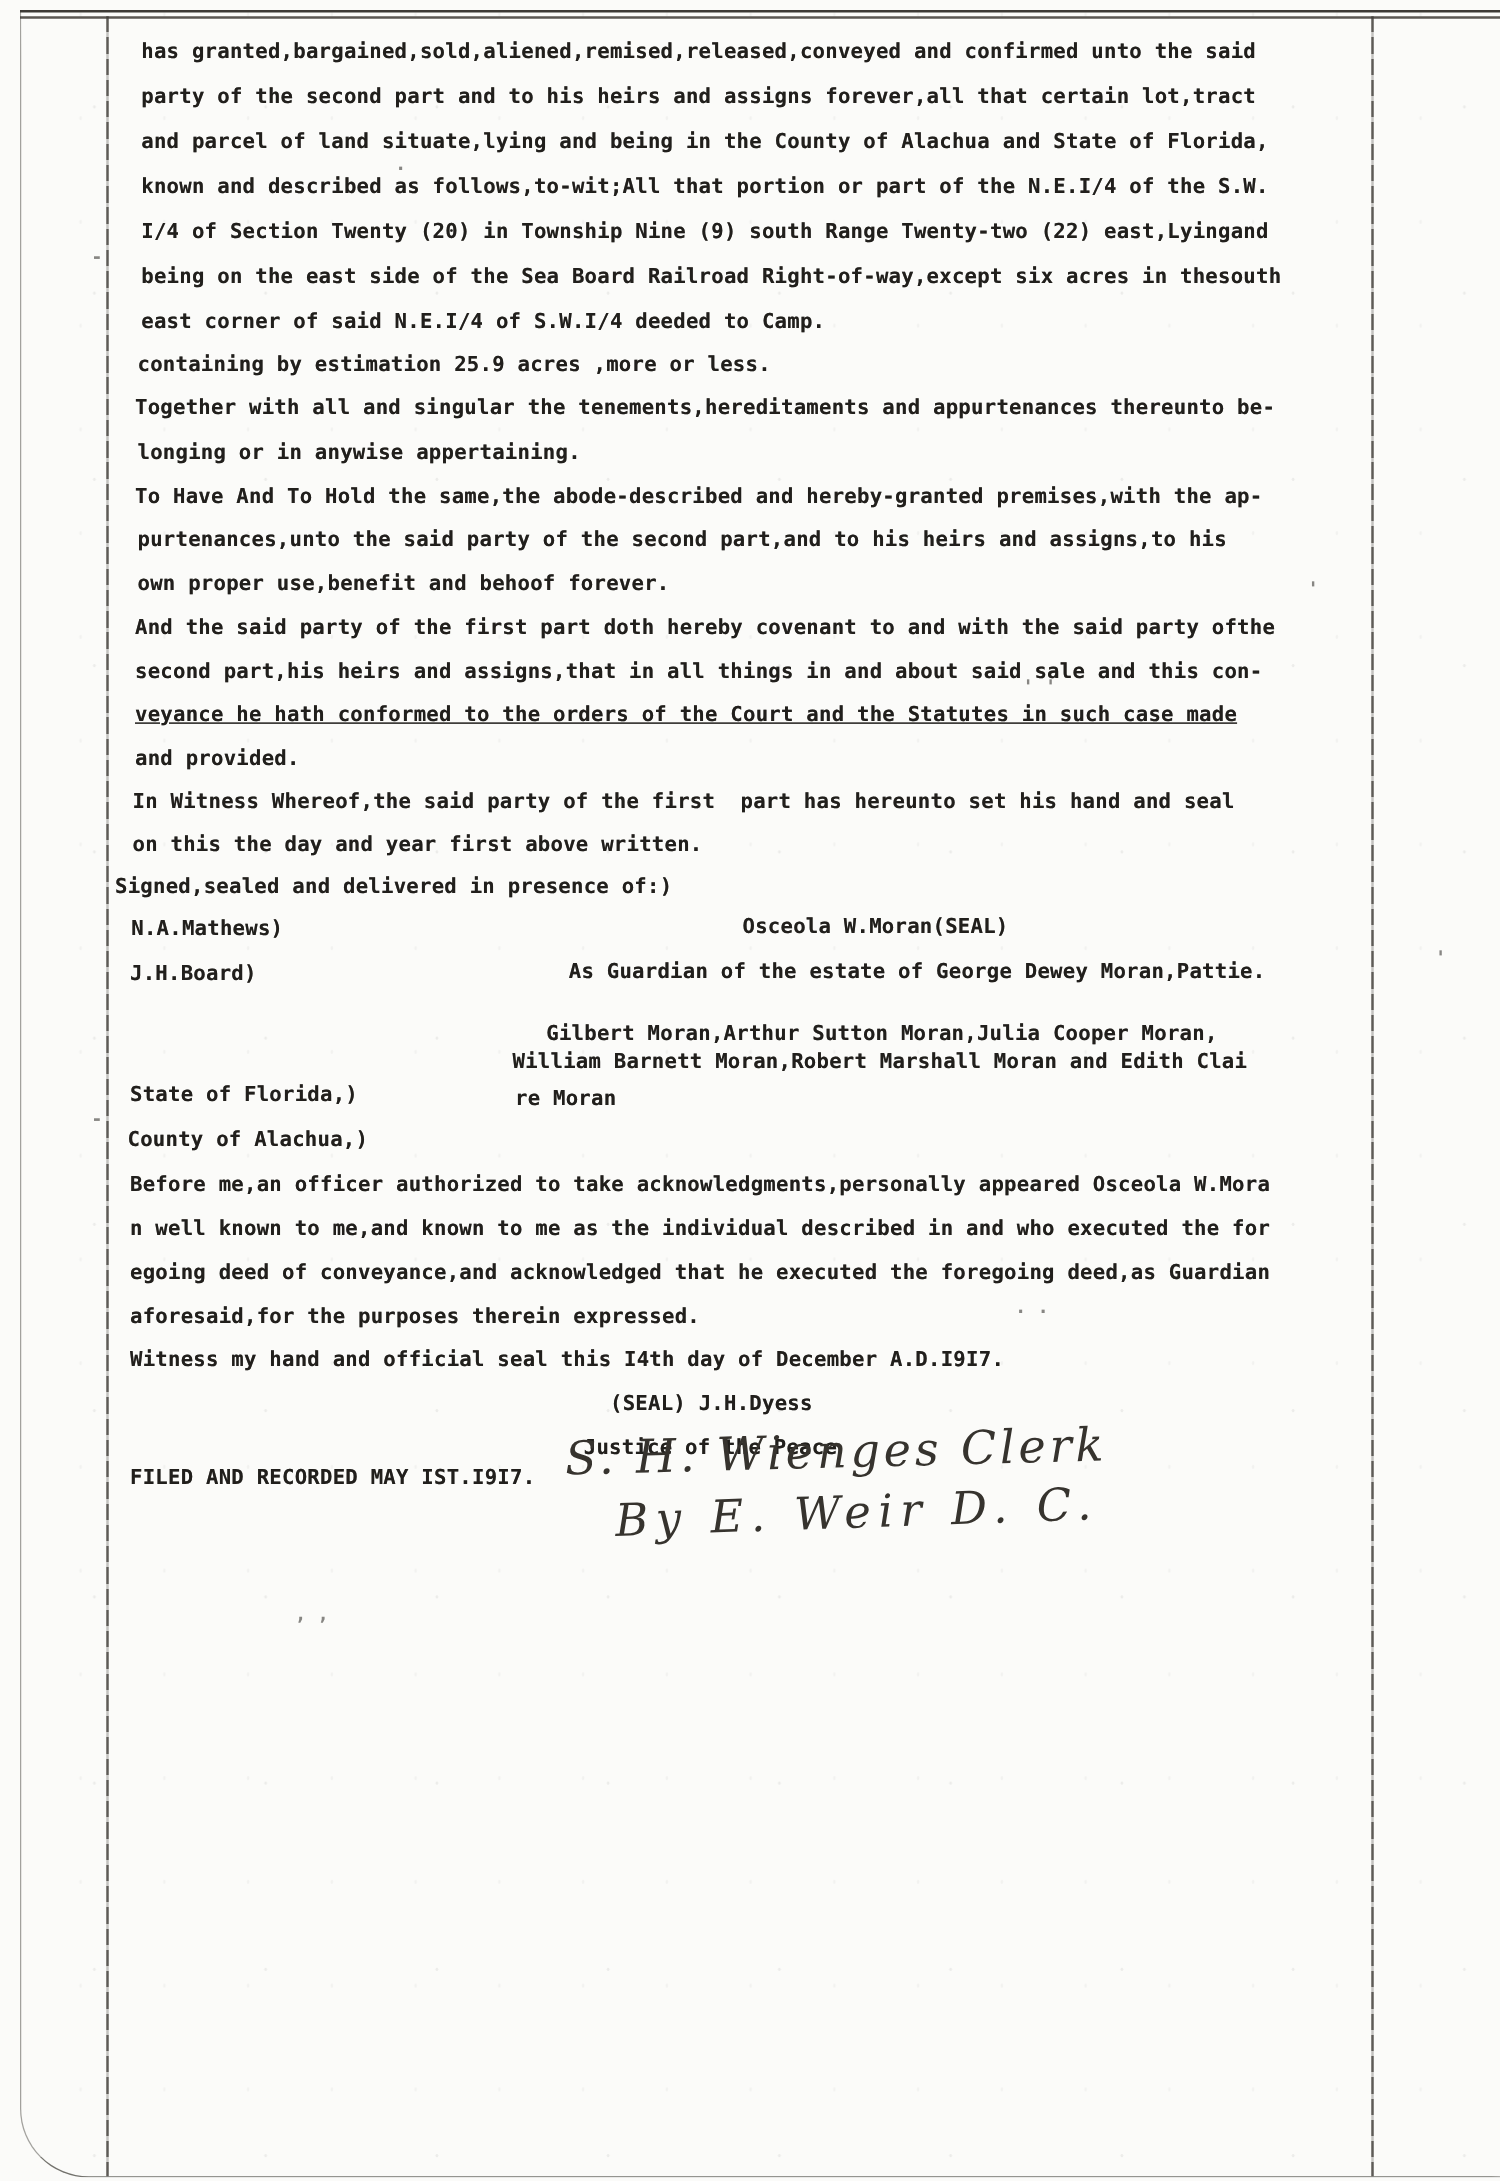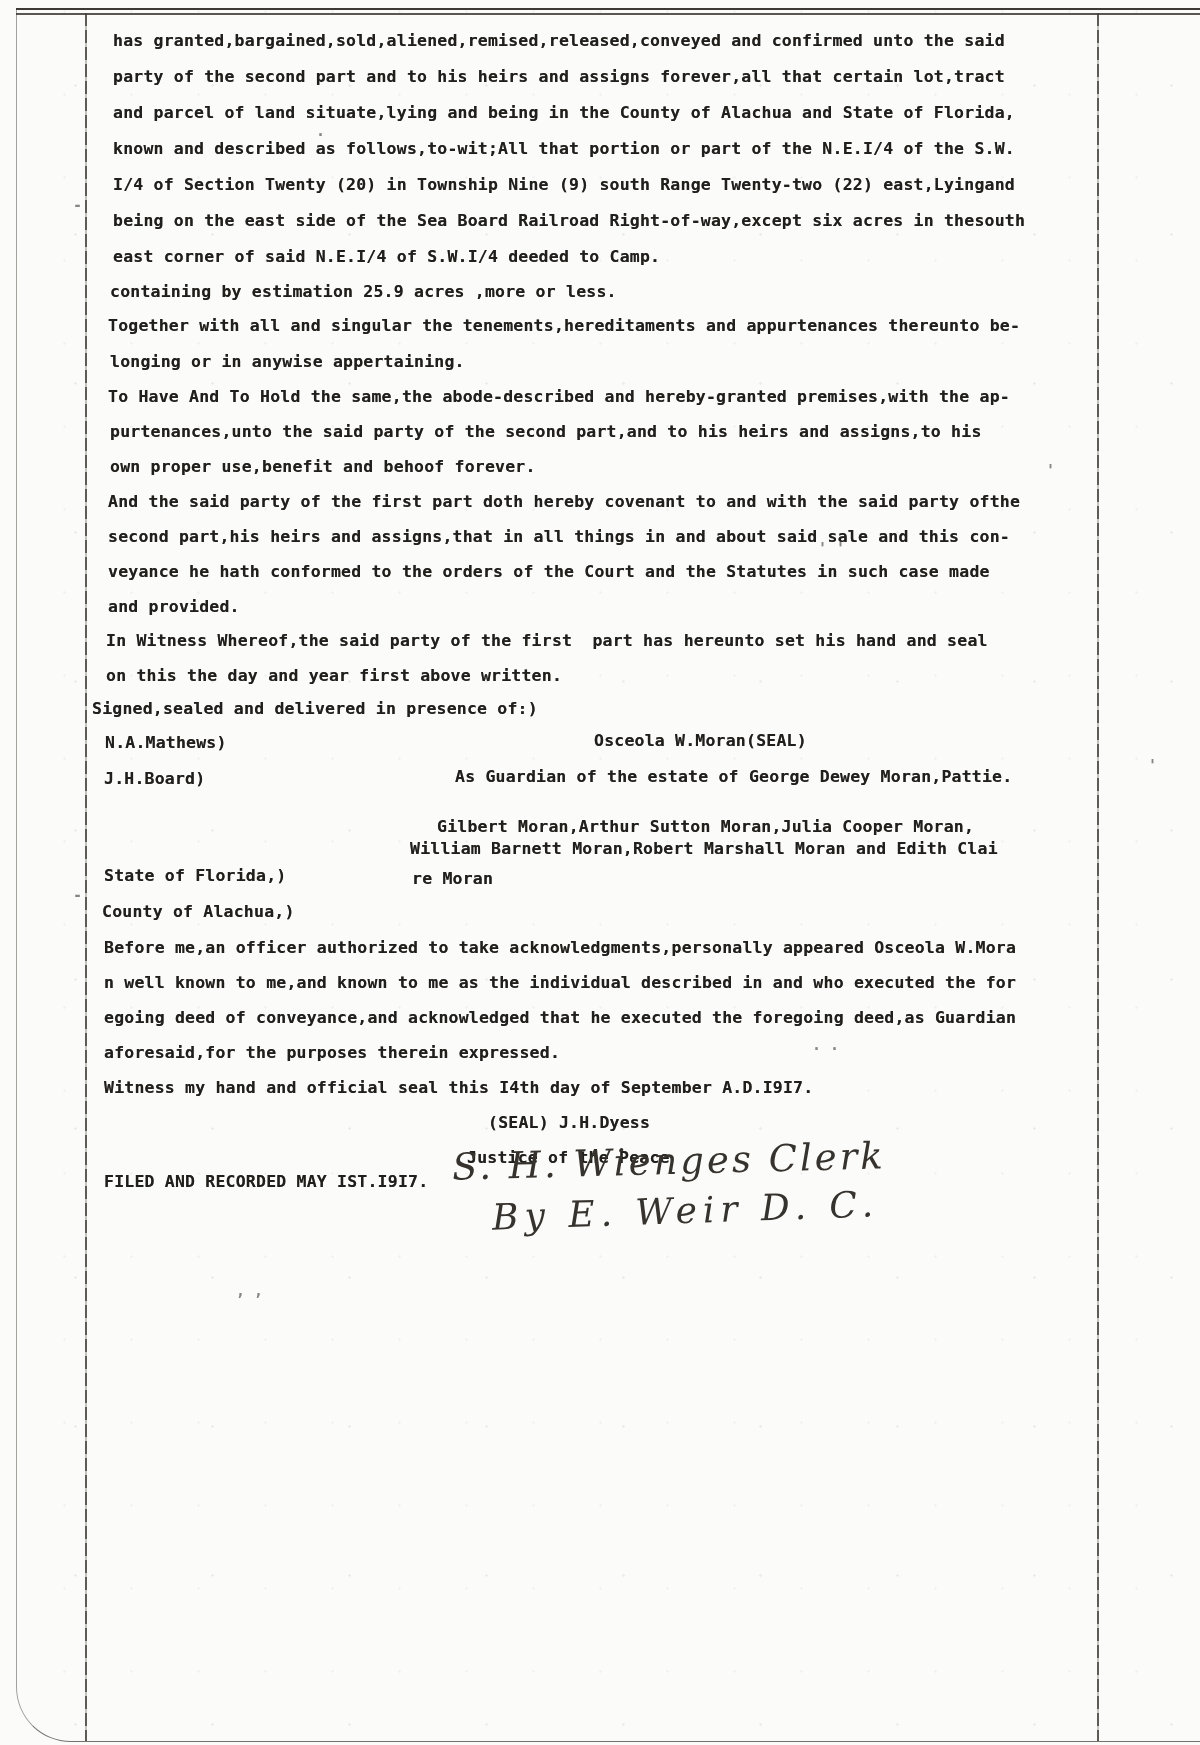--- a/index.html
+++ b/index.html
@@ -79,39 +79,39 @@
     <div class="tline" style="left: 113px; top: 211px;">being on the east side of the Sea Board Railroad Right-of-way,except six acres in thesouth</div>
     <div class="tline" style="left: 113px; top: 247px;">east corner of said N.E.I/4 of S.W.I/4 deeded to Camp.</div>
     <div class="tline" style="left: 110px; top: 282px;">containing by estimation 25.9 acres ,more or less.</div>
     <div class="tline" style="left: 108px; top: 316px;">Together with all and singular the tenements,hereditaments and appurtenances thereunto be-</div>
     <div class="tline" style="left: 110px; top: 352px;">longing or in anywise appertaining.</div>
     <div class="tline" style="left: 108px; top: 387px;">To Have And To Hold the same,the abode-described and hereby-granted premises,with the ap-</div>
     <div class="tline" style="left: 110px; top: 422px;">purtenances,unto the said party of the second part,and to his heirs and assigns,to his</div>
     <div class="tline" style="left: 110px; top: 457px;">own proper use,benefit and behoof forever.</div>
     <div class="tline" style="left: 108px; top: 492px;">And the said party of the first part doth hereby covenant to and with the said party ofthe</div>
     <div class="tline" style="left: 108px; top: 527px;">second part,his heirs and assigns,that in all things in and about said sale and this con-</div>
-    <div class="tline" style="left: 108px; top: 562px;">veyance he hath conformed to the orders of the Court and the Statutes in such case made</div>
+    <div class="tline" style="left: 108px; top: 562px; text-decoration: underline;">veyance he hath conformed to the orders of the Court and the Statutes in such case made</div>
     <div class="tline" style="left: 108px; top: 597px;">and provided.</div>
     <div class="tline" style="left: 106px; top: 631px;">In Witness Whereof,the said party of the first  part has hereunto set his hand and seal</div>
     <div class="tline" style="left: 106px; top: 666px;">on this the day and year first above written.</div>
     <div class="tline" style="left: 92px; top: 699px;">Signed,sealed and delivered in presence of:)</div>
     <div class="tline" style="left: 105px; top: 733px;">N.A.Mathews)</div>
     <div class="tline" style="left: 594px; top: 731px;">Osceola W.Moran(SEAL)</div>
     <div class="tline" style="left: 104px; top: 769px;">J.H.Board)</div>
     <div class="tline" style="left: 455px; top: 767px;">As Guardian of the estate of George Dewey Moran,Pattie.</div>
     <div class="tline" style="left: 437px; top: 803px; margin-top: 14px;">Gilbert Moran,Arthur Sutton Moran,Julia Cooper Moran,</div>
     <div class="tline" style="left: 410px; top: 839px;">William Barnett Moran,Robert Marshall Moran and Edith Clai</div>
     <div class="tline" style="left: 104px; top: 866px;">State of Florida,)</div>
     <div class="tline" style="left: 412px; top: 869px;">re Moran</div>
     <div class="tline" style="left: 102px; top: 902px;">County of Alachua,)</div>
     <div class="tline" style="left: 104px; top: 938px;">Before me,an officer authorized to take acknowledgments,personally appeared Osceola W.Mora</div>
     <div class="tline" style="left: 104px; top: 973px;">n well known to me,and known to me as the individual described in and who executed the for</div>
     <div class="tline" style="left: 104px; top: 1008px;">egoing deed of conveyance,and acknowledged that he executed the foregoing deed,as Guardian</div>
     <div class="tline" style="left: 104px; top: 1043px;">aforesaid,for the purposes therein expressed.</div>
-    <div class="tline" style="left: 104px; top: 1078px;">Witness my hand and official seal this I4th day of September A.D.I9I7.</div>
+    <div class="tline" style="left: 104px; top: 1078px;">Witness my hand and official seal this I4th day of December A.D.I9I7.</div>
     <div class="tline" style="left: 488px; top: 1113px;">(SEAL) J.H.Dyess</div>
     <div class="tline" style="left: 467px; top: 1148px;">Justice of the Peace</div>
     <div class="tline" style="left: 104px; top: 1172px;">FILED AND RECORDED MAY IST.I9I7.</div>
     <div class="stray" style="left: 73px; top: 196px;">-</div>
     <div class="stray" style="left: 316px; top: 122px;">.</div>
     <div class="stray" style="left: 1046px; top: 462px;">'</div>
     <div class="stray" style="left: 818px; top: 540px;">' '</div>
     <div class="stray" style="left: 1148px; top: 757px;">'</div>
     <div class="stray" style="left: 73px; top: 886px;">-</div>
     <div class="stray" style="left: 812px; top: 1036px;">. .</div>

